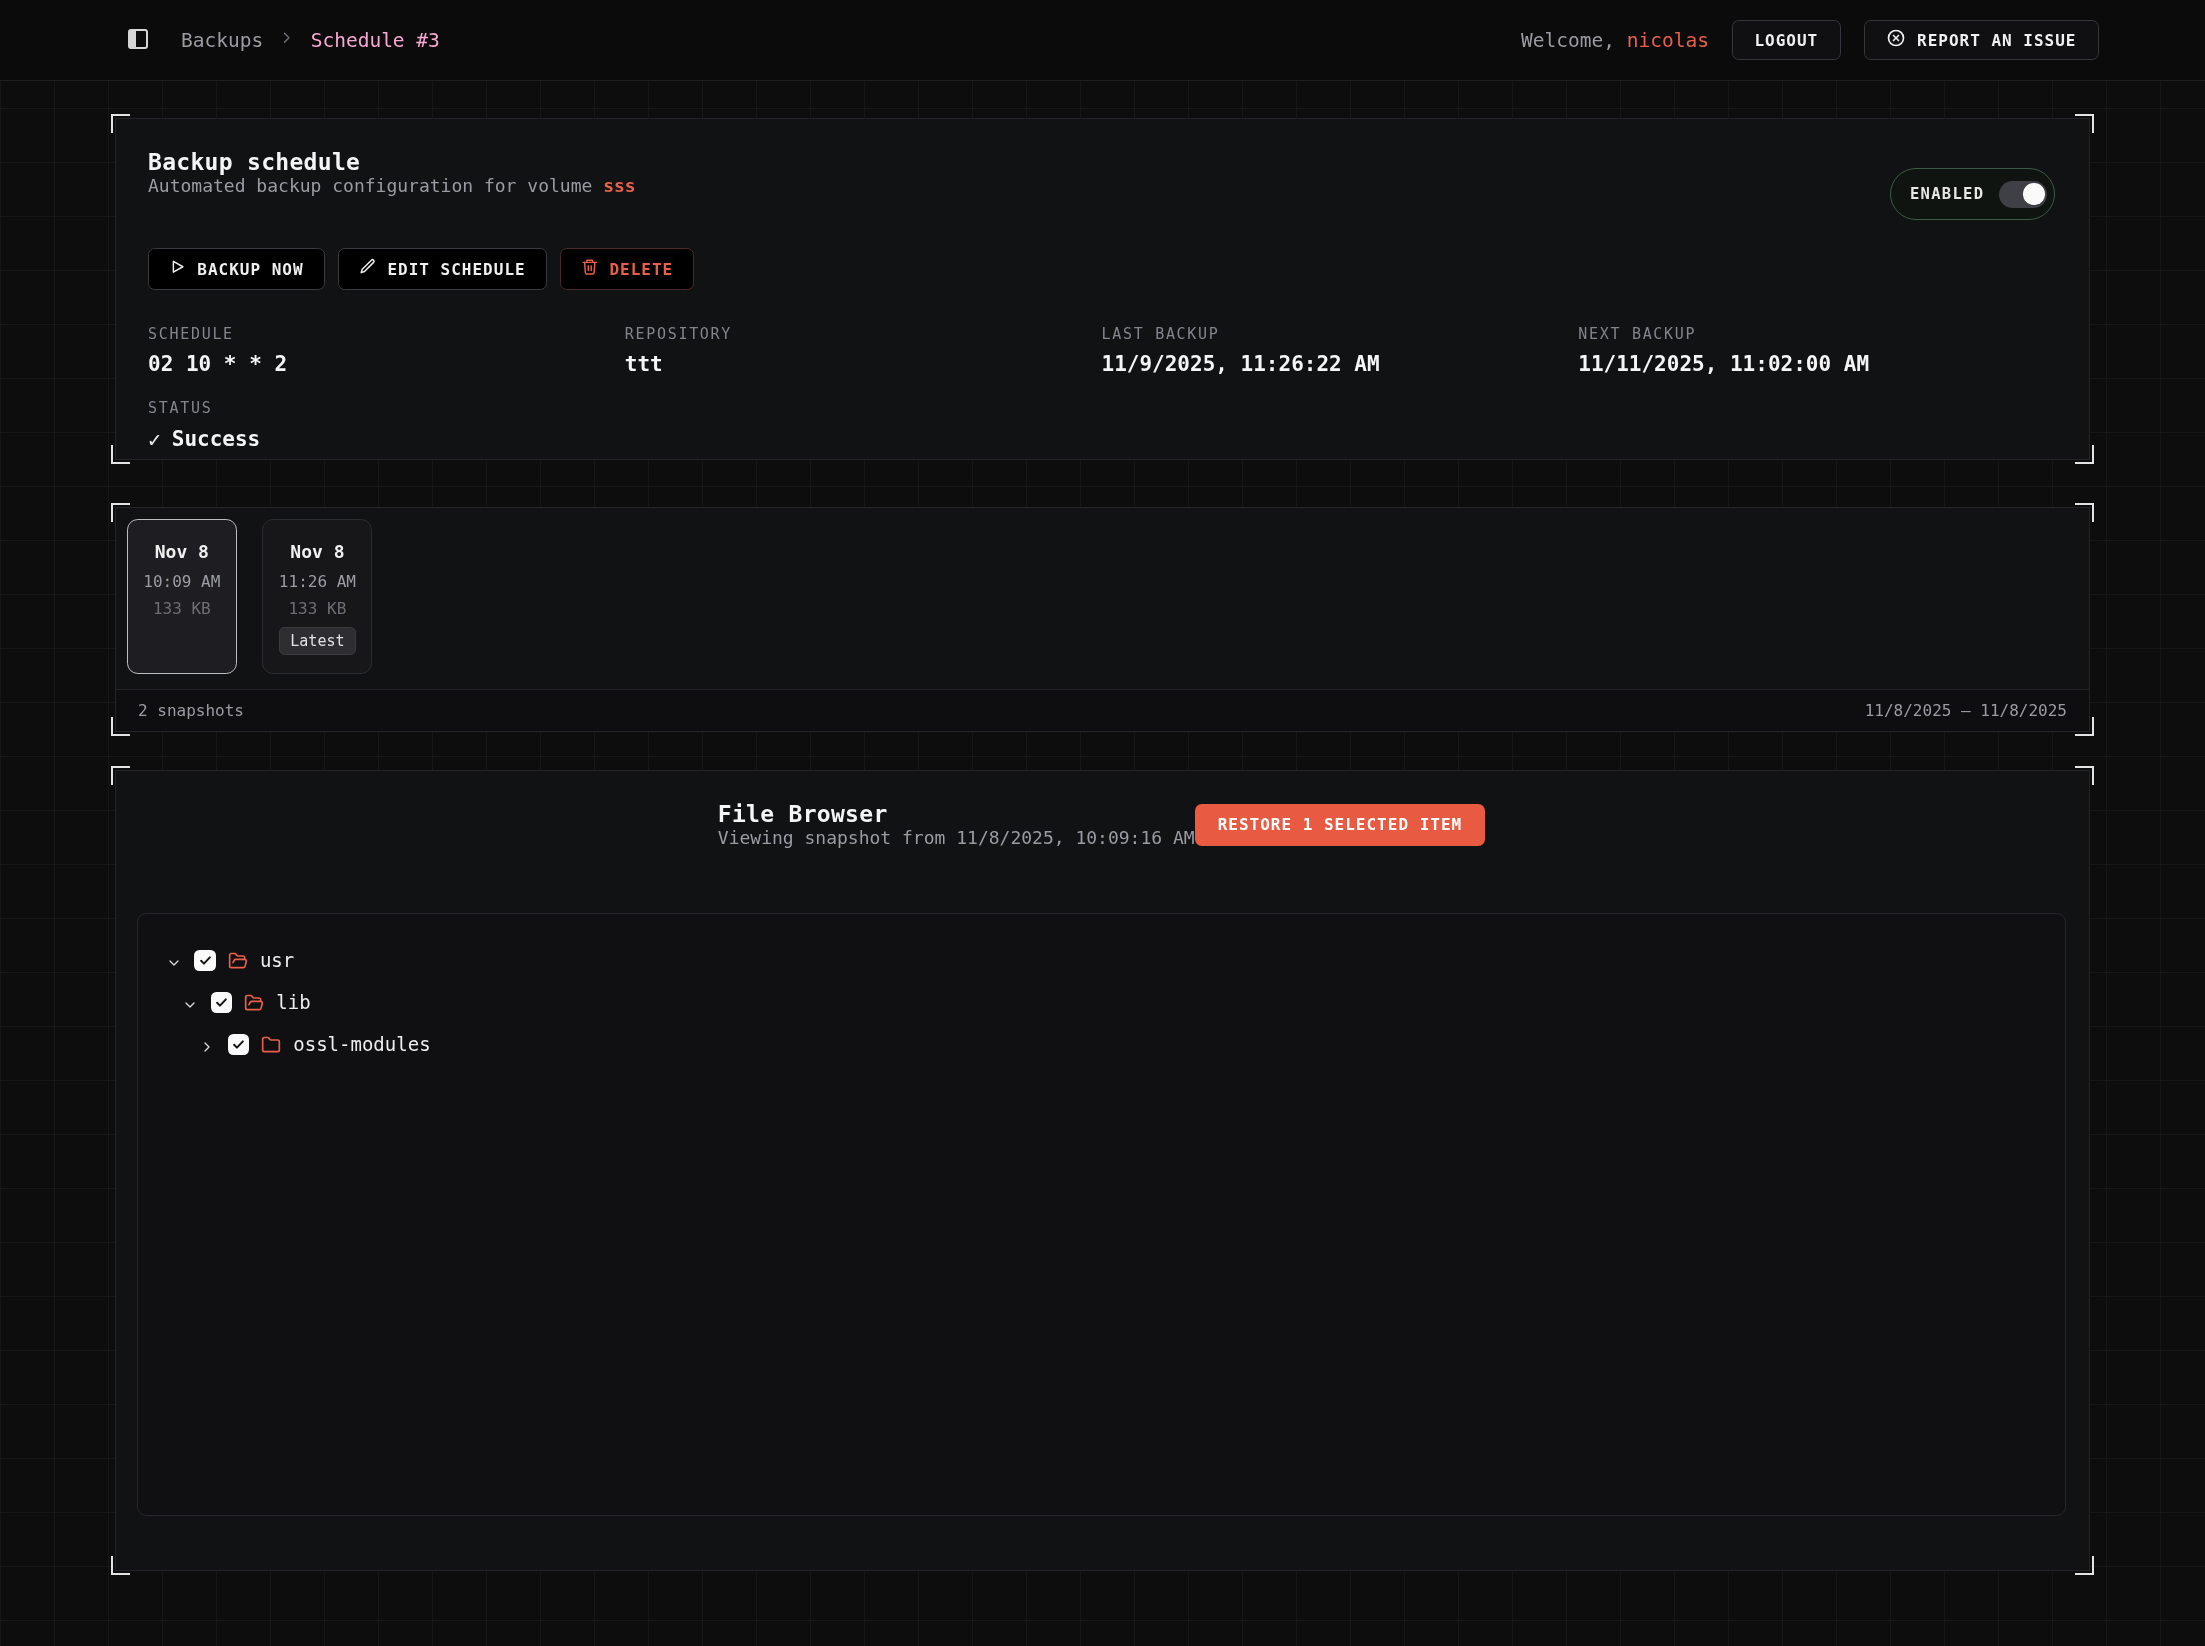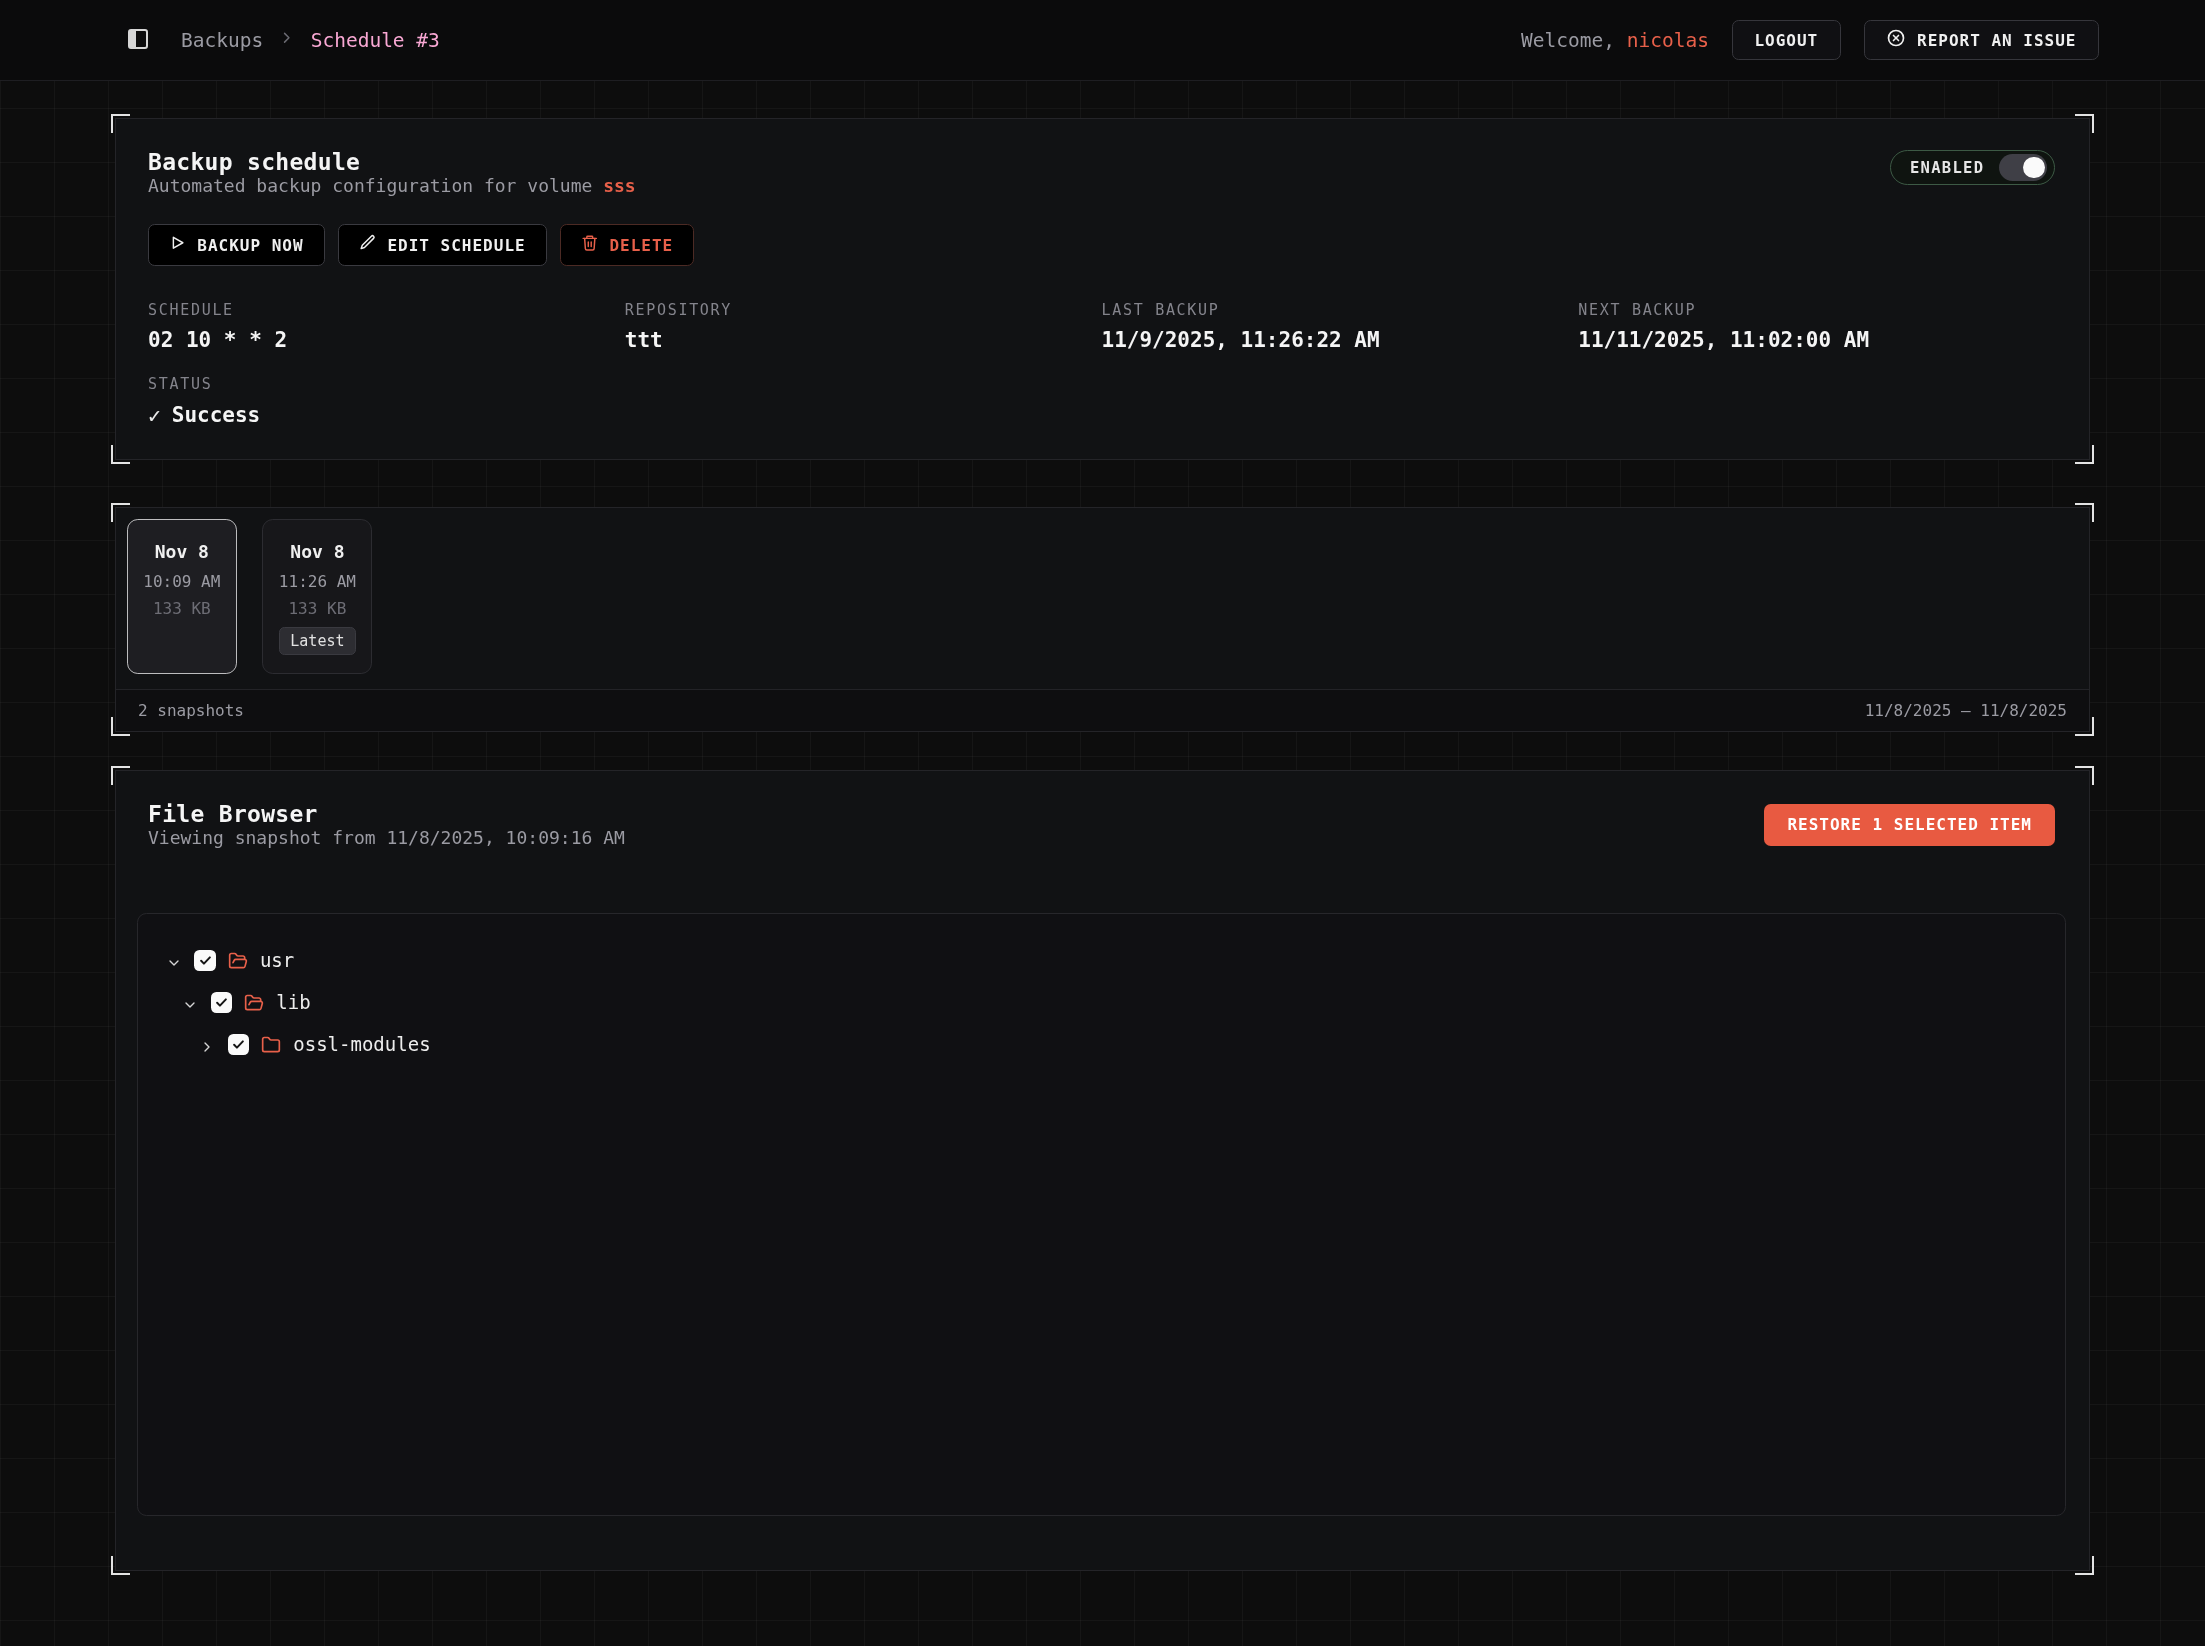--- a/index.html
+++ b/index.html
@@ -38,21 +38,21 @@
   .bk-tr{top:-4.7px;right:-4.7px;border-top-width:2.7px;border-right-width:2.7px}
   .bk-bl{bottom:-4.7px;left:-4.7px;border-bottom-width:2.7px;border-left-width:2.7px}
   .bk-br{bottom:-4.7px;right:-4.7px;border-bottom-width:2.7px;border-right-width:2.7px}
 
   
   .card1-inner{padding:30px 34px 0 32px}
   .card-head{display:flex;justify-content:space-between;align-items:flex-start}
   .card-title{font-size:23px;font-weight:700;letter-spacing:0.3px;color:#f5f5f5}
   .subtitle{font-size:18px;color:#9b9ba3}
   .vol{font-weight:700}
-  .enabled-pill{display:flex;align-items:center;gap:15px;height:35px;padding:0 6.7px 0 19px;border:1.3px solid #3d5a45;border-radius:672px;background:#0f1410;margin-top:1px;cursor:pointer}
+  .enabled-pill{display:flex;align-items:center;gap:15px;height:52px;padding:0 6.7px 0 19px;border:1.3px solid #3d5a45;border-radius:672px;background:#0f1410;margin-top:19px;cursor:pointer}
   .enabled-text{font-size:15.5px;font-weight:700;letter-spacing:1.3px;color:#e7e7e7}
   .switch{position:relative;width:48px;height:27px;border-radius:672px;background:#3f3f46;display:inline-block}
   .knob{position:absolute;top:2.7px;right:2.7px;width:21.5px;height:21.5px;border-radius:50%;background:#fafafa}
   .actions{display:flex;gap:13.5px;margin-top:28px}
   .abtn{display:inline-flex;align-items:center;gap:10.8px;height:42px;padding:0 20px;background:#000000;border:1.3px solid #3a3a40;border-radius:6.7px;color:#f0f0f0;font-family:inherit;font-size:16px;font-weight:700;letter-spacing:1px;cursor:pointer}
   .abtn-delete{color:#e8604a;border-color:#4c2a24}
   .details-grid{display:grid;grid-template-columns:repeat(4,1fr);margin-top:35px}
   .dl{font-size:15px;letter-spacing:1.7px;color:#84848c}
   .dv{margin-top:9.4px;font-size:21px;font-weight:700;color:#f5f5f5}
   .status-block{margin-top:23px}
@@ -63,21 +63,21 @@
   .snap-strip{display:flex;gap:25.6px;padding:10.8px 10.8px 0 10.8px}
   .snap-card{width:110px;height:155px;background:#17171a;border:1.3px solid #2c2c31;border-radius:10.8px;display:flex;flex-direction:column;align-items:center;padding-top:21.5px;cursor:pointer}
   .snap-selected{background:#1e1e22;border-color:#bdbdbf}
   .snap-date{font-size:18px;font-weight:700;color:#f0f0f0}
   .snap-time{margin-top:9.4px;font-size:16px;color:#9b9ba3}
   .snap-size{margin-top:8px;font-size:16px;color:#6d6d75}
   .latest-badge{margin-top:9.4px;padding:4px 10.8px;background:#2d2d32;border:0.7px solid #3a3a40;border-radius:5.4px;font-size:15px;color:#e2e2e2}
   .snap-footer{position:absolute;left:0;right:0;bottom:0;height:42px;border-top:1.3px solid #232327;background:#0e0e10;display:flex;align-items:center;justify-content:space-between;padding:0 22px;font-size:16px;color:#9b9ba3}
 
   
-  .fb-head{display:flex;justify-content:space-between;align-items:flex-start;padding:30px 34px 0 32px}
+  .fb-head{display:flex;justify-content:center;align-items:flex-start;padding:30px 34px 0 32px}
   .restore-btn{height:42px;padding:0 23px;background:#e85a41;border:none;border-radius:6.7px;color:#ffffff;font-family:inherit;font-size:16px;font-weight:700;letter-spacing:1px;cursor:pointer;margin-top:2.7px}
   .tree-panel{position:absolute;left:21px;right:23.5px;top:142px;height:603px;background:#101013;border:1.3px solid #27272b;border-radius:9.4px;padding-top:15px}
   .tree-row{display:flex;align-items:flex-end;height:42px}
   .lvl0{padding-left:25.6px}
   .lvl1{padding-left:42px}
   .lvl2{padding-left:59px}
   .chev{width:20px;display:flex;justify-content:center;align-items:center;cursor:pointer}
   .checkbox{width:21.5px;height:21.5px;margin-left:10.8px;background:#fafafa;border-radius:5.4px;display:flex;align-items:center;justify-content:center;cursor:pointer;flex:none}
   .folder{margin-left:12px;display:flex;align-items:center}
   .tree-label{margin-left:12px;font-size:19px;color:#ededed;cursor:pointer}

